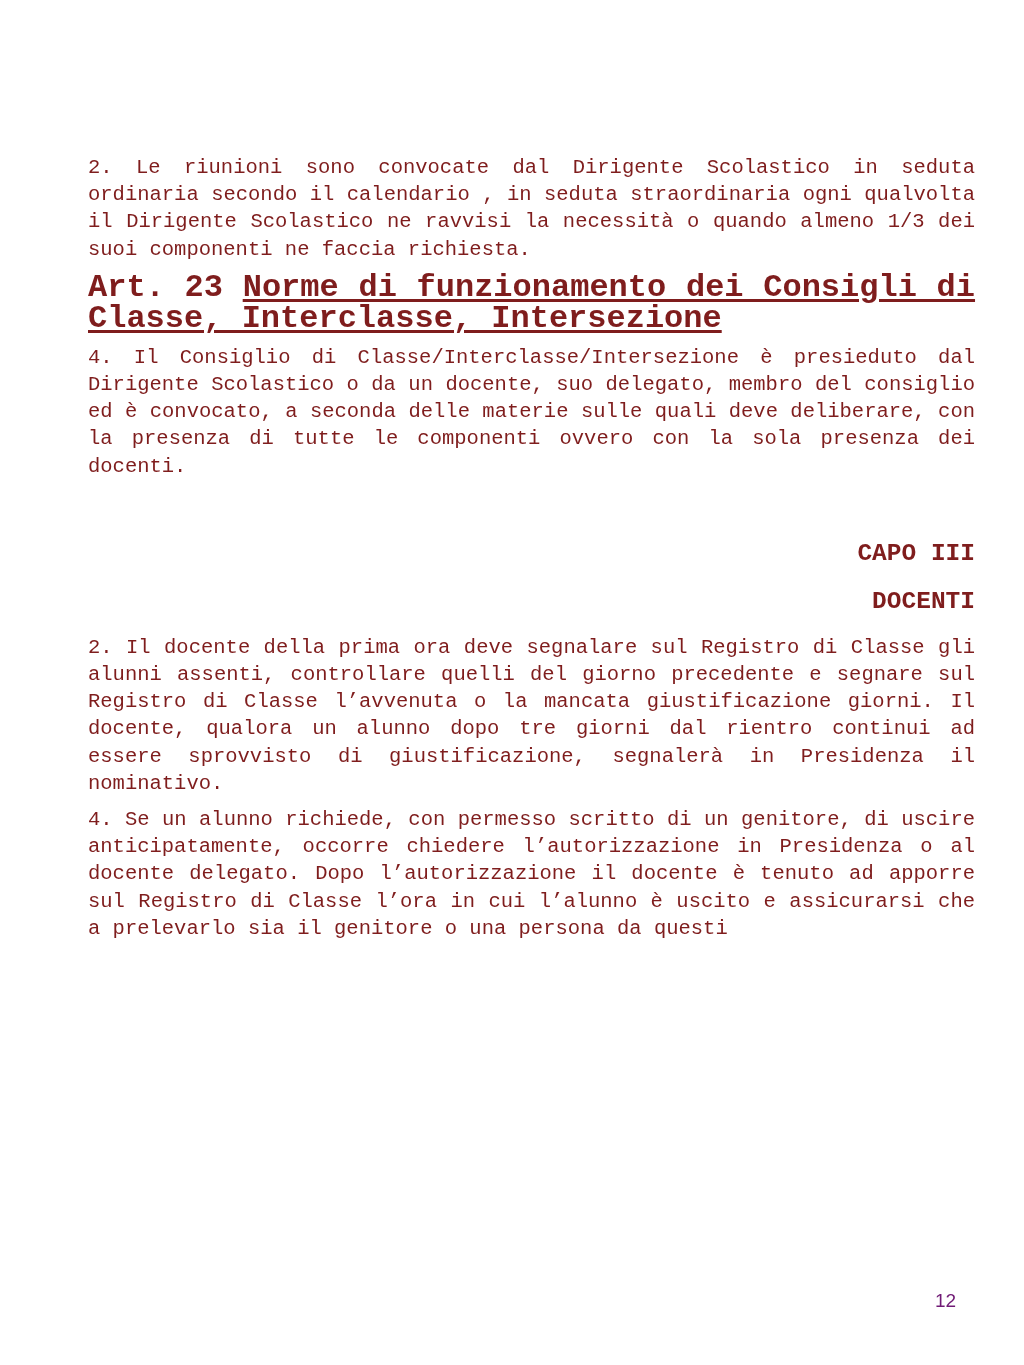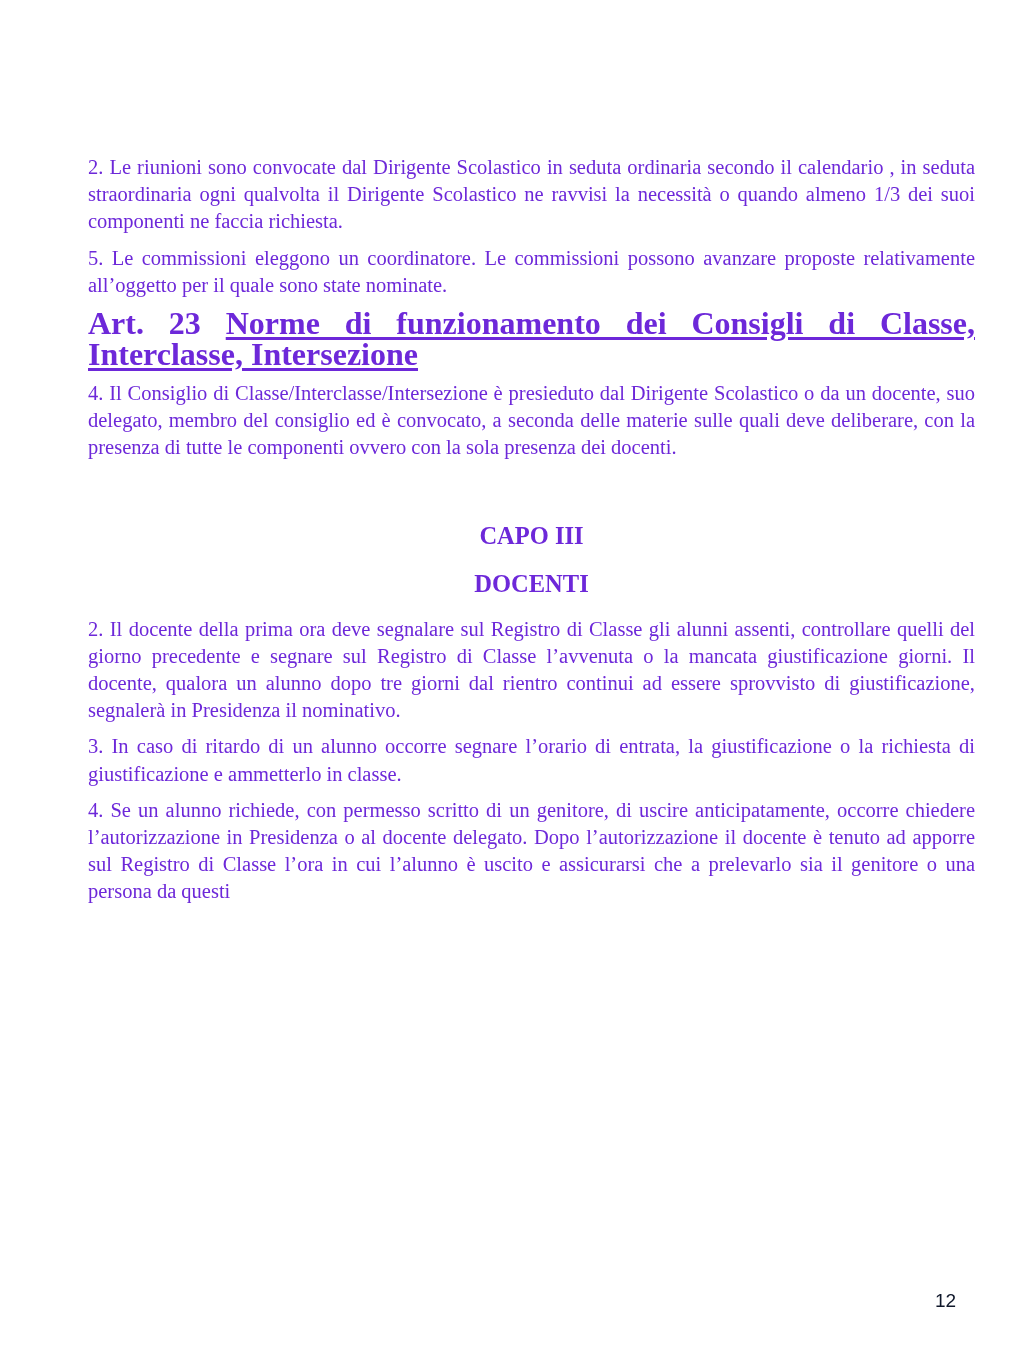--- a/index.html
+++ b/index.html
@@ -1,52 +1,50 @@
 <!DOCTYPE html>
 <html><head>
   <meta charset="utf-8">
   <style>
     html, body { margin: 0; padding: 0; background: #ffffff; }
     body { width: 1024px; height: 1365px; position: relative; overflow: hidden; }
     .page {
       position: absolute; left: 88px; top: 154px; width: 887px;
-      font-family: Liberation Serif, serif;
-      color: #6d28d9; font-size: 20.5px; line-height: 27.2px;
+      font-family: Liberation Mono, monospace;
+      color: #7f1d1d; font-size: 20.5px; line-height: 27.2px;
     }
     .para { margin: 0 0 9px 0; text-align: justify; }
     .art-heading {
       margin: 2px 0 10px 0; font-weight: bold; font-size: 32px;
       line-height: 31px; text-align: justify;
     }
     .art-heading .title { text-decoration: underline; text-underline-offset: 3px; }
     .capo {
-      text-align: center; font-weight: bold; font-size: 24.5px;
+      text-align: right; font-weight: bold; font-size: 24.5px;
       line-height: 31px; margin: 0 0 17px 0;
     }
     .capo.first { margin-top: 58px; }
     .page-number {
       position: absolute; left: 935px; top: 1290px;
       font-family: "Liberation Sans", "DejaVu Sans", sans-serif;
-      font-size: 19px; color: #0f172a;
+      font-size: 19px; color: #701a75;
     }
   </style>
 </head>
 <body>
 
 <div class="page">
   <p class="para">2. Le riunioni sono convocate dal Dirigente Scolastico in seduta ordinaria secondo il calendario , in seduta straordinaria ogni qualvolta il Dirigente Scolastico ne ravvisi la necessità o quando almeno 1/3 dei suoi componenti ne faccia richiesta.</p>
-  <p class="para">5. Le commissioni eleggono un coordinatore. Le commissioni possono avanzare proposte relativamente all’oggetto per il quale sono state nominate.</p>
 
   <div class="art-heading">
     <span>Art. 23</span>
     <span class="title">Norme di funzionamento dei Consigli di Classe, Interclasse, Intersezione</span>
   </div>
   <p class="para">4. Il Consiglio di Classe/Interclasse/Intersezione è presieduto dal Dirigente Scolastico o da un docente, suo delegato, membro del consiglio ed è convocato, a seconda delle materie sulle quali deve deliberare, con la presenza di tutte le componenti ovvero con la sola presenza dei docenti.</p>
 
   <div class="capo first">CAPO III</div>
   <div class="capo">DOCENTI</div>
 
   <p class="para">2. Il docente della prima ora deve segnalare sul Registro di Classe gli alunni assenti, controllare quelli del giorno precedente e segnare sul Registro di Classe l’avvenuta o la mancata giustificazione giorni. Il docente, qualora un alunno dopo tre giorni dal rientro continui ad essere sprovvisto di giustificazione, segnalerà in Presidenza il nominativo.</p>
-  <p class="para">3.  In caso di ritardo di un alunno occorre segnare l’orario di entrata, la giustificazione o la richiesta di giustificazione e ammetterlo in classe.</p>
   <p class="para">4.  Se un alunno richiede, con permesso scritto di un genitore, di uscire anticipatamente, occorre chiedere l’autorizzazione in Presidenza o al docente delegato. Dopo l’autorizzazione il docente è tenuto ad apporre sul Registro di Classe l’ora in cui l’alunno è uscito e assicurarsi che a prelevarlo sia il genitore o una persona da questi</p>
 </div>
 
 <div class="page-number">12</div>
 
 </body></html>

